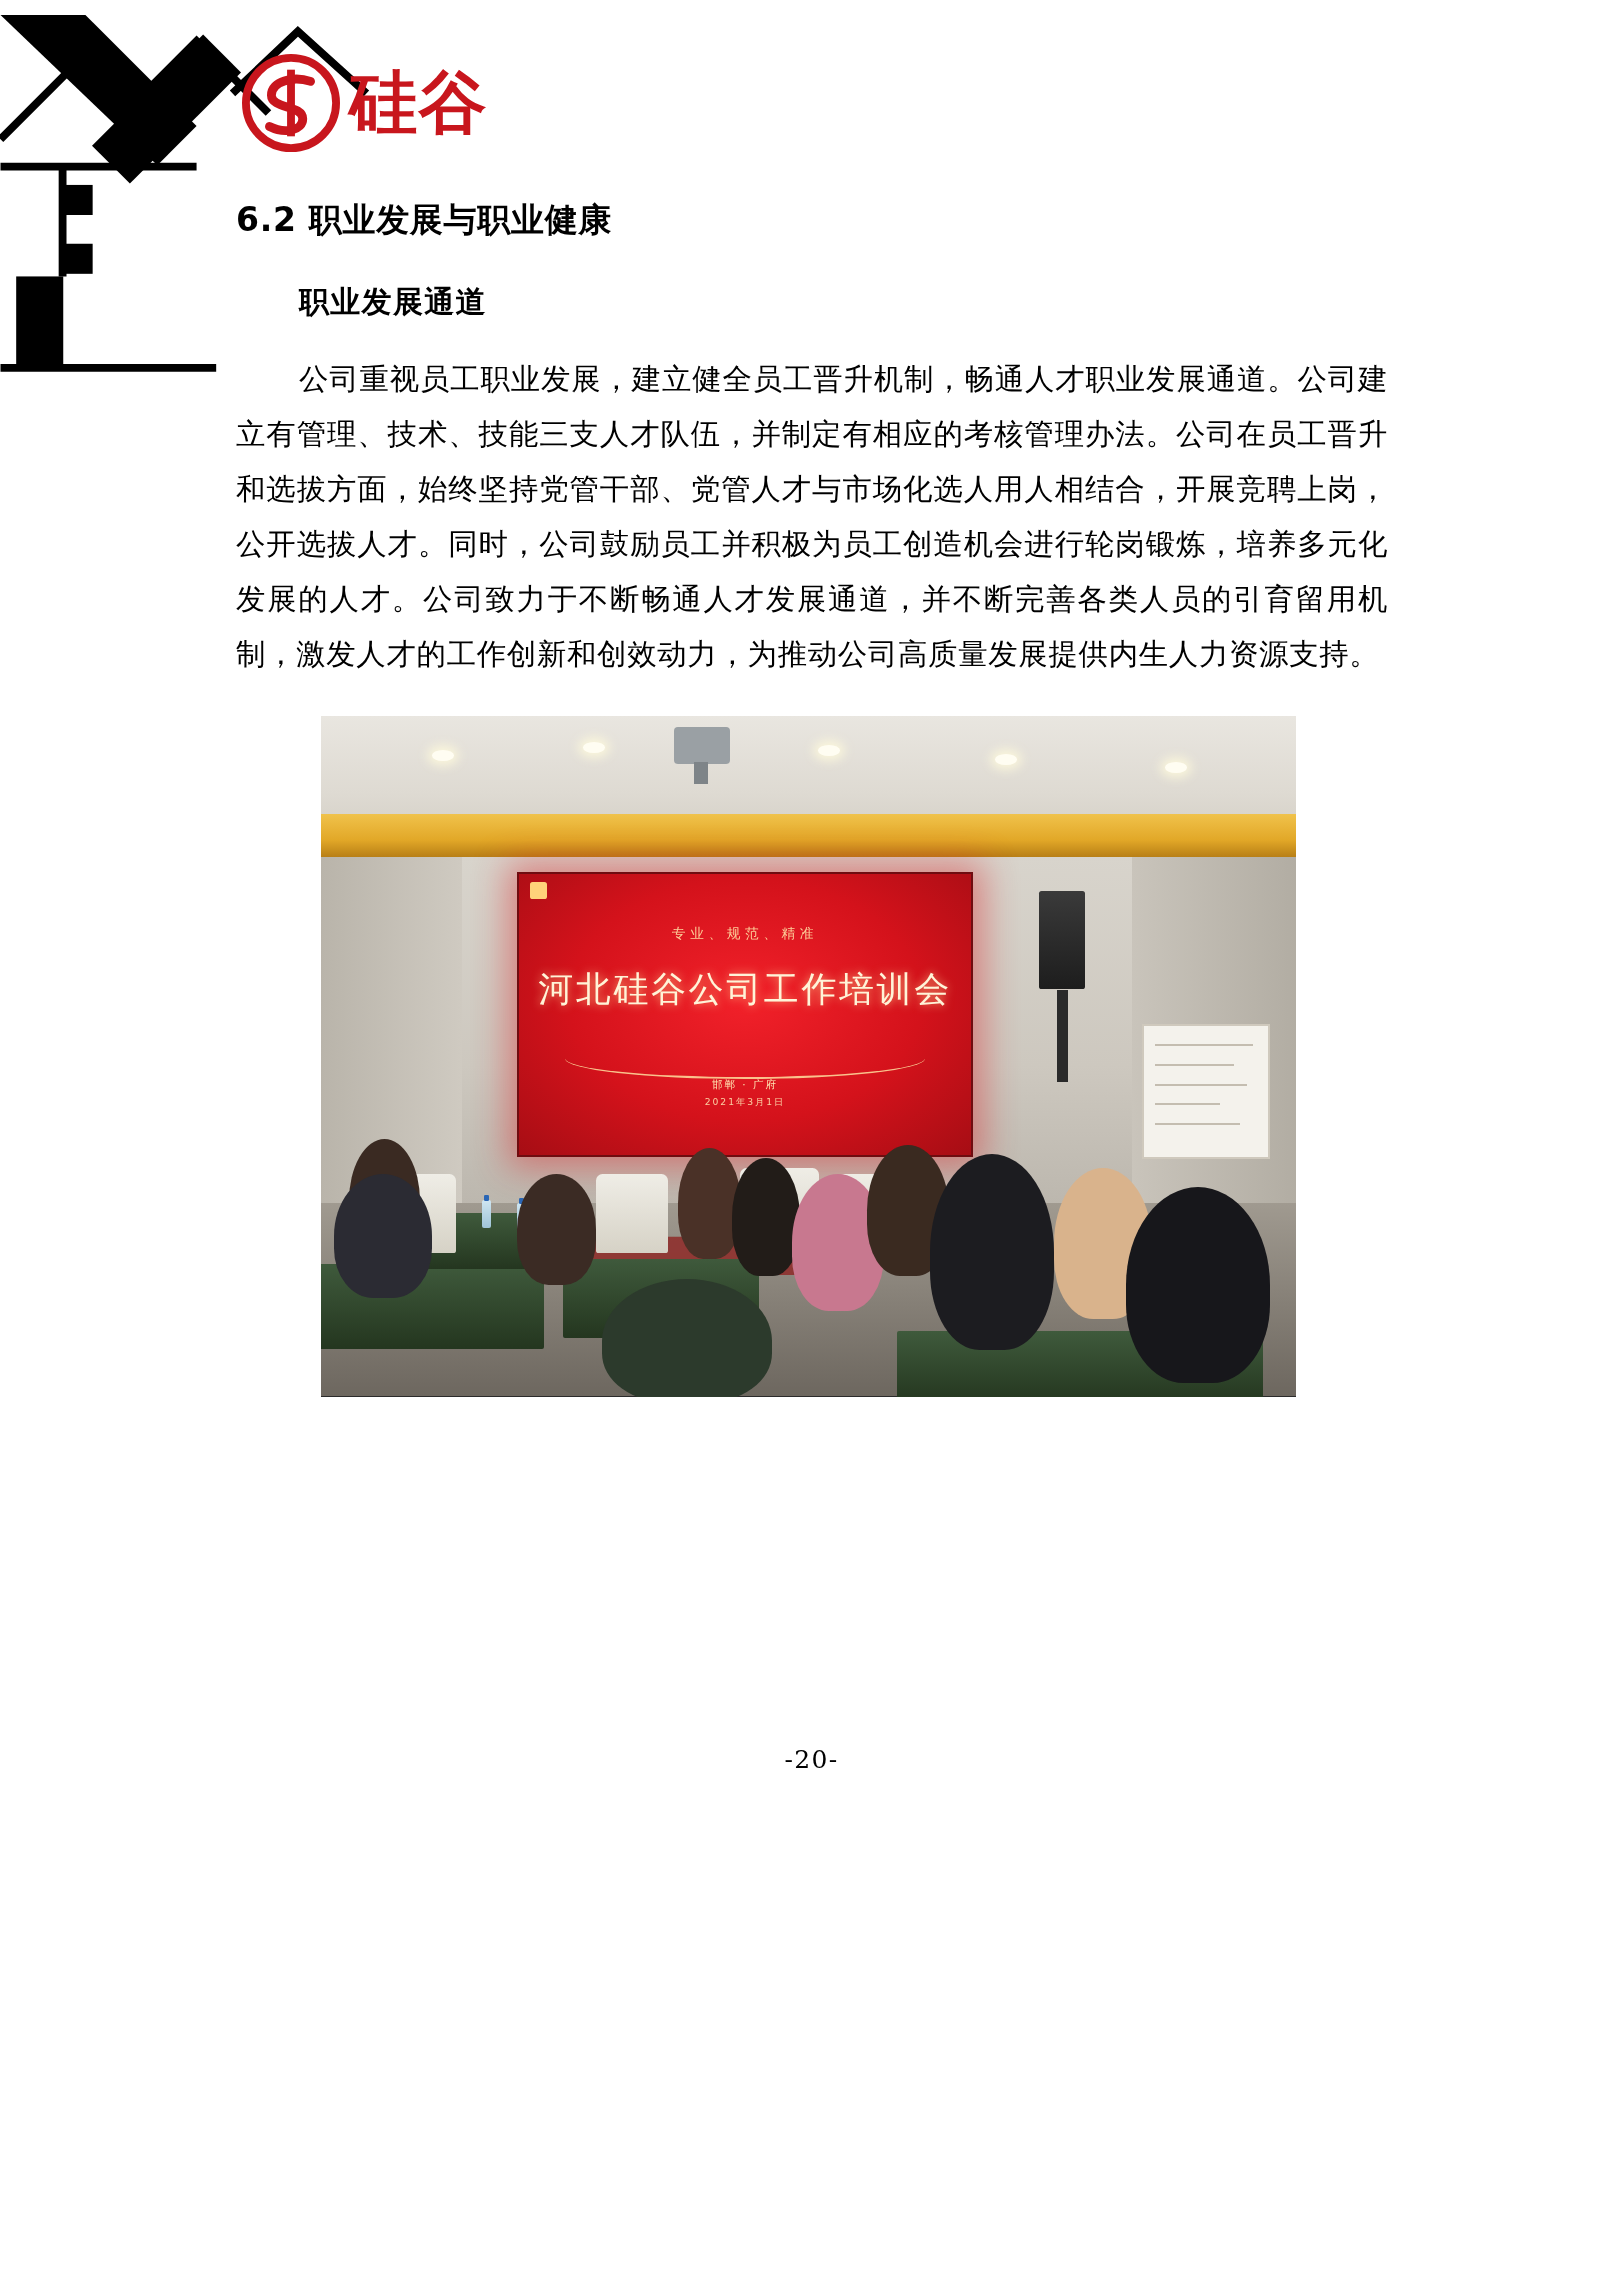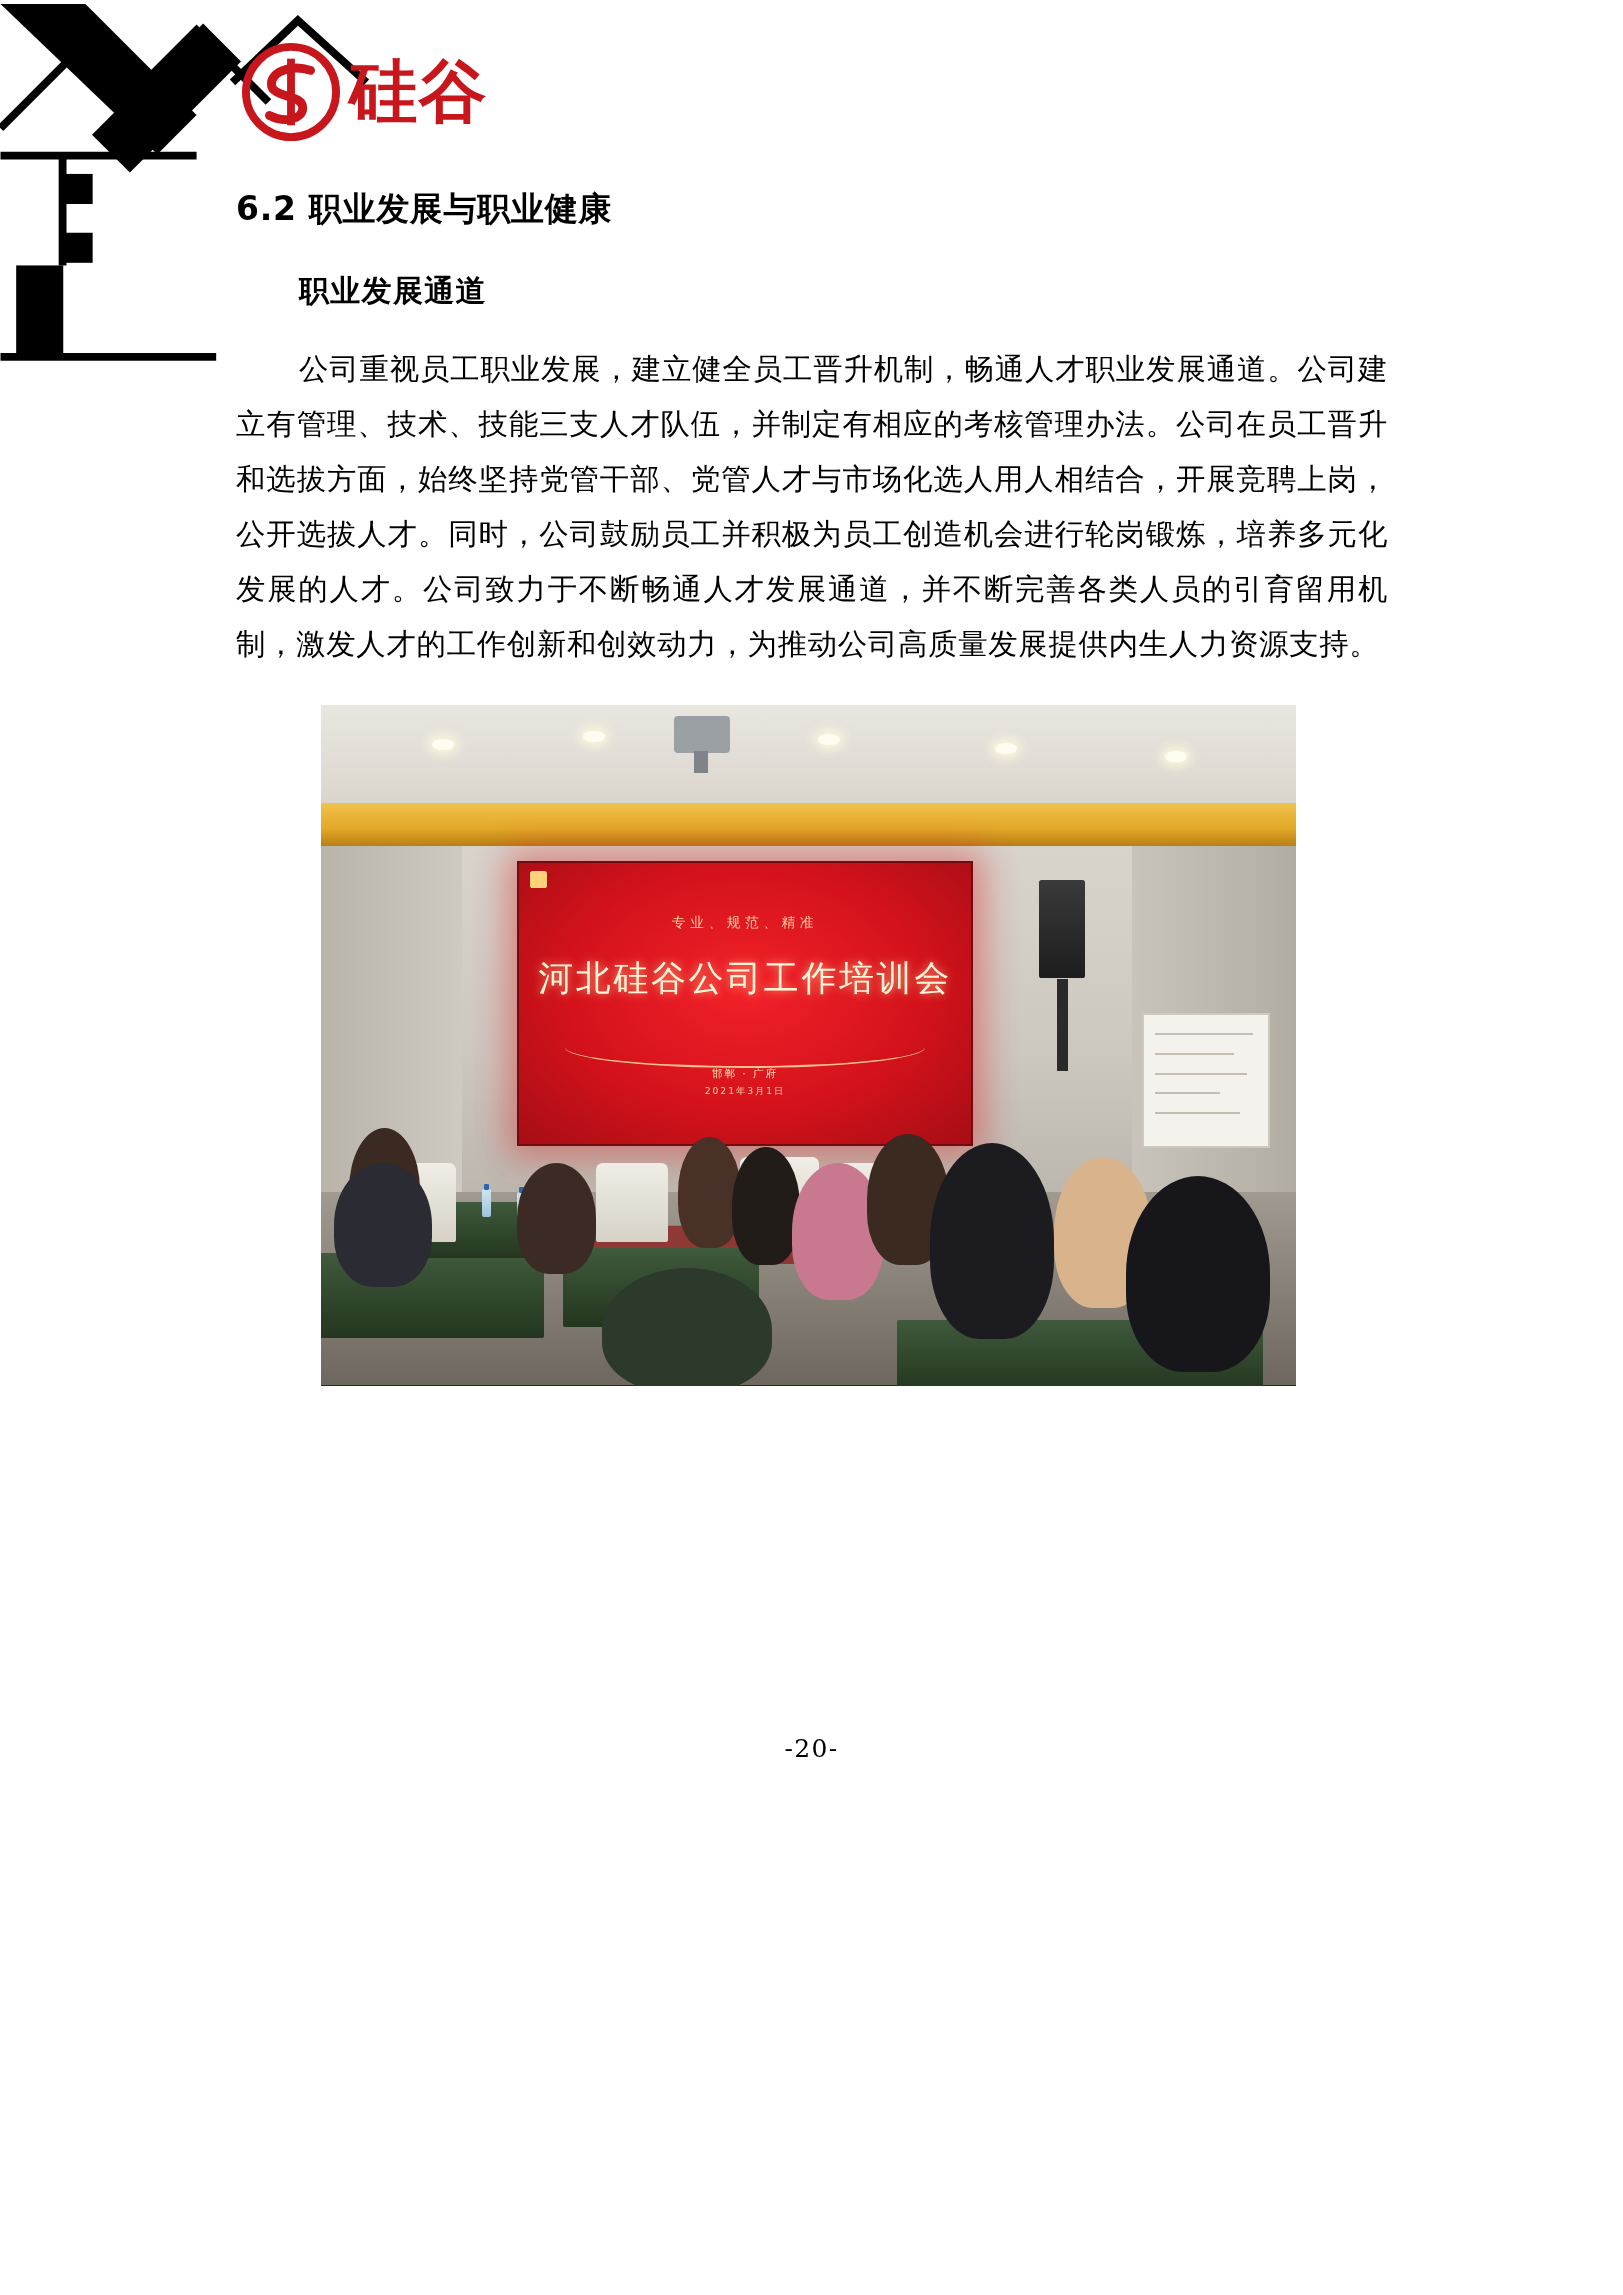--- a/index.html
+++ b/index.html
@@ -43,21 +43,21 @@
     font-weight: bold;
     font-size: 68px;
     line-height: 1;
     color: #c8161d;
     letter-spacing: 1.3px;
   }
 
   
   .page {
     position: absolute;
-    top: 4px;
+    top: 15px;
     left: 0;
     width: 1623px;
     height: 1875px;
   }
 
   .content {
     position: absolute;
     left: 236px;
     top: 183px;
     width: 1152px;
@@ -74,21 +74,21 @@
   h3.sub-title {
     font-family: Liberation Mono, monospace;
     font-size: 30px;
     font-weight: bold;
     margin: 0 0 29px 0;
     padding-left: 63px;
     letter-spacing: 1.3px;
   }
 
   p.body-text {
-    font-family: Liberation Sans, sans-serif;
+    font-family: Liberation Serif, serif;
     font-size: 29.4px;
     line-height: 55px;
     margin: 0 0 34px 0;
     text-indent: 63px;
     text-align: justify;
     text-justify: inter-ideograph;
     letter-spacing: 0.7px;
   }
 
   

